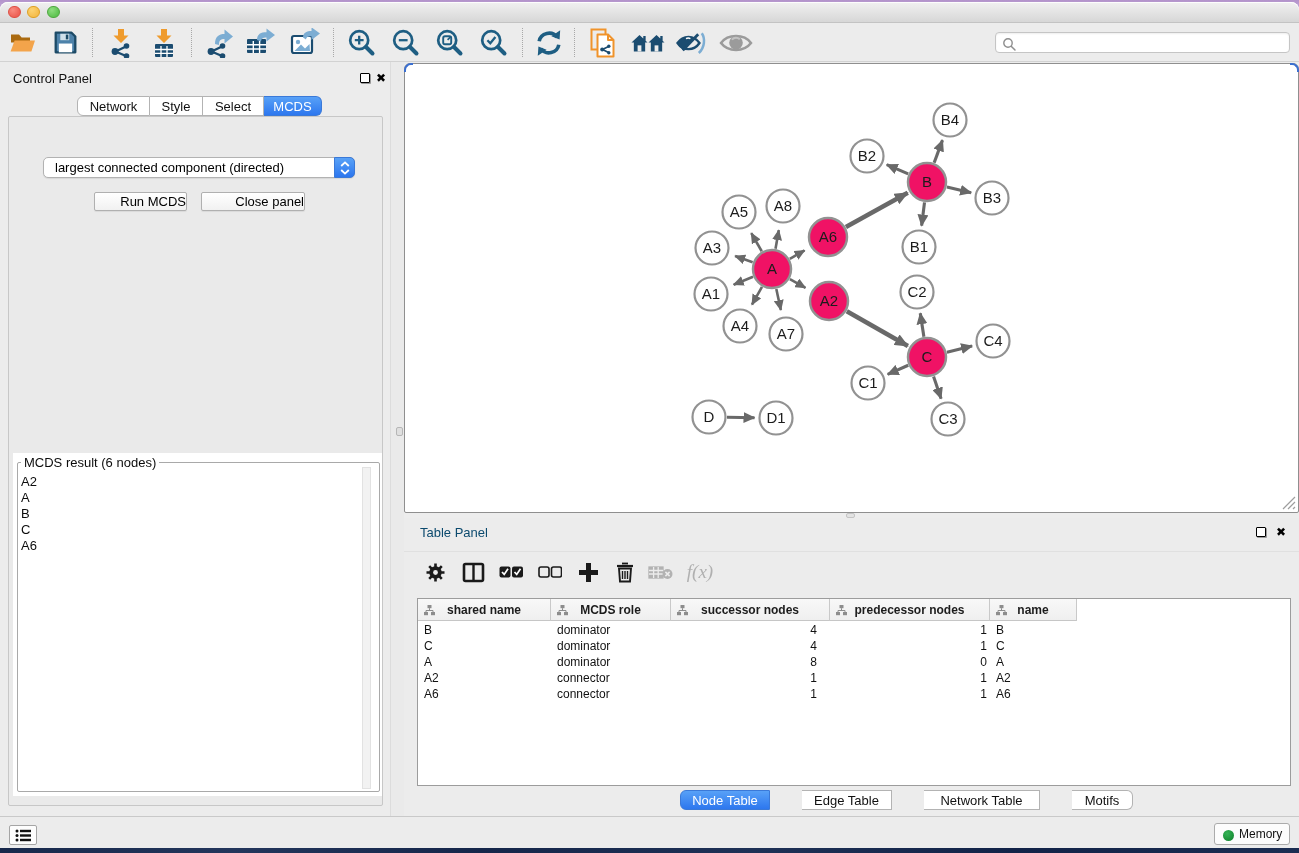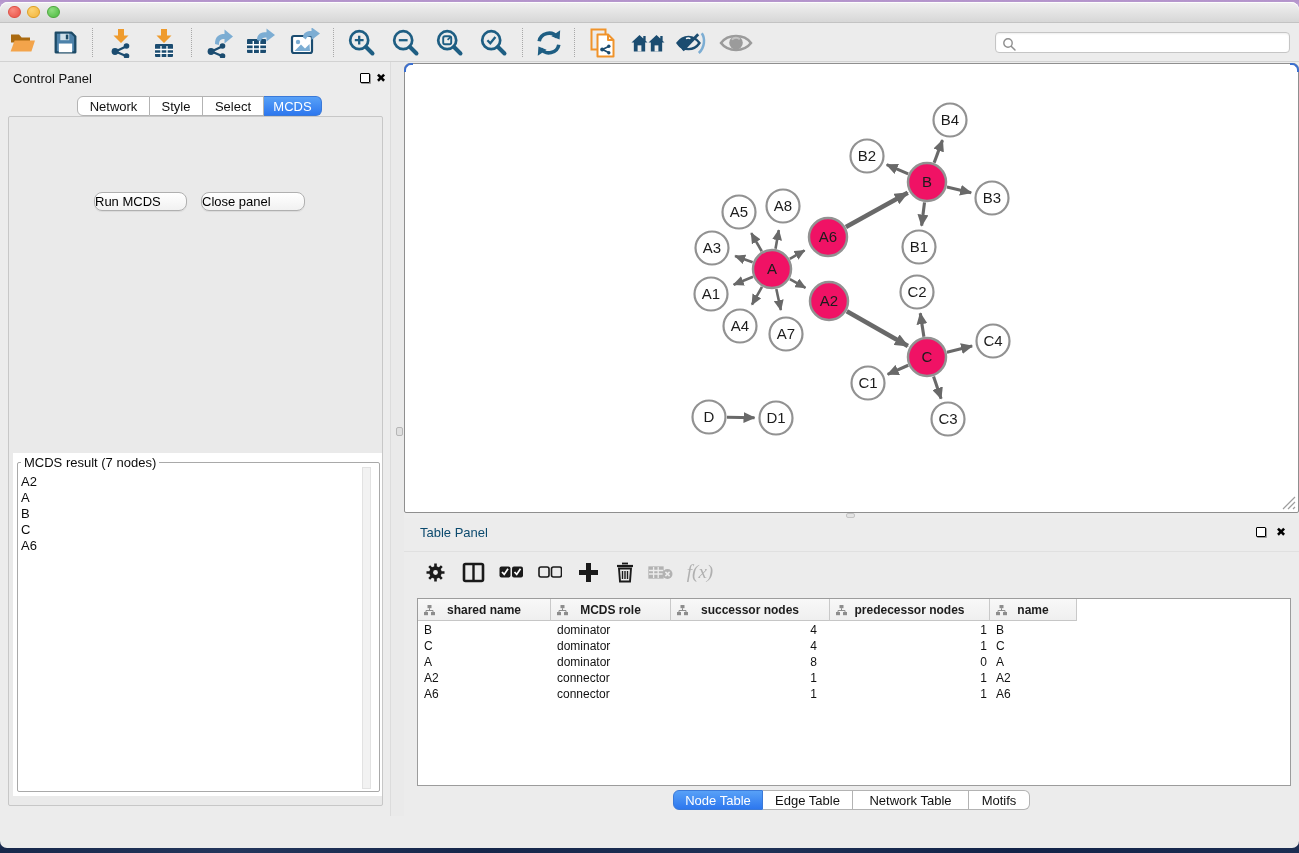--- a/index.html
+++ b/index.html
@@ -50,37 +50,37 @@
   #tp-close { left:872px; top:9px; }
 
   
   .segtabs { display:flex; height:20px; }
   .seg { height:20px; background:#fff; border:1px solid #b3b3b3; border-left:none;
     font-size:13px; color:#111; display:flex; align-items:center; justify-content:center; }
   .seg.first { border-left:1px solid #b3b3b3; border-radius:6px 0 0 6px; }
   .seg.last { border-radius:0 6px 6px 0; }
   .seg.sel { background:linear-gradient(#58a1f7,#2d77ee); color:#fff; border-color:#3a79d8; }
   #cp-tabs { left:77px; top:34px; z-index:3;border-radius:9px; }
-  #tbl-tabs { left:269px; top:272px; z-index:3; }
+  #tbl-tabs { left:276px; top:272px; z-index:3;gap:32px; }
 
   #cp-content { left:8px; top:54px; width:375px; height:690px; border:1px solid #c7c7c7;
     background:#eaeaea; border-radius:2px; }
   #opt-label { left:9px; top:74px; width:373px; text-align:center; font-size:13px; color:#0a0a0a; }
   #mcds-select { left:43px; top:95px; width:312px; height:21px; background:#fff;
     border:1px solid #b2b2b2; border-radius:5px; box-shadow:0 1px 1px rgba(0,0,0,.08); }
   #mcds-select-label { position:absolute; left:11px; top:0; height:19px; line-height:19px;
     font-size:13px; color:#000; white-space:nowrap; }
   #mcds-select-step { position:absolute; right:-1px; top:-1px; width:21px; height:21px;
     background:linear-gradient(#59a2f7,#2c76ee); border:1px solid #3a79d8; border-radius:0 5px 5px 0; }
   .chev { position:absolute; left:4.5px; width:10px; height:6px; }
   .chev svg { display:block; }
   .chev.up { top:2.5px; }
   .chev.down { bottom:2.5px; }
   .push-btn { height:19px; background:linear-gradient(#ffffff,#f1f1f1); border:1px solid #b0b0b0;
-    border-radius:8px; font-size:13px; color:#000; text-align:left; box-shadow:0 1px 1px rgba(0,0,0,.07); }
+    border-radius:2px; font-size:13px; color:#000; text-align:right; box-shadow:0 1px 1px rgba(0,0,0,.07); }
   #run-btn { left:94px; top:130px; width:93px; }
   #closepanel-btn { left:201px; top:130px; width:104px; }
   .push-btn span { display:block; line-height:17.5px; }
 
   #result-white { left:13px; top:391px; width:369px; height:343px; background:#fff; }
   #result-group { left:4px; top:9px; width:363px; height:330px; border:1px solid #a9a9a9; border-radius:2px; }
   #result-legend { position:absolute; left:3px; top:-8px; background:#fff; padding:0 3px;
     font-size:13px; color:#0c0c0c; white-space:nowrap; }
   #result-list { position:absolute; left:3px; top:11px; font-size:13px; color:#0c0c0c; line-height:16px; }
   #result-scroll { position:absolute; right:8px; top:4px; width:9px; height:322px;
@@ -313,31 +313,46 @@
 
     <div class="abs segtabs" id="cp-tabs">
       <div class="seg first" style="width:73px;">Network</div>
       <div class="seg" style="width:53px;">Style</div>
       <div class="seg" style="width:61px;">Select</div>
       <div class="seg last sel" style="width:58px;">MCDS</div>
     </div>
 
     <div class="abs" id="cp-content"></div>
 
+    <div class="abs" id="mcds-select">
+      <div id="mcds-select-label">largest connected component (directed)</div>
+      <div id="mcds-select-step">
+        <div class="chev up">
+            <svg width="10" height="6" viewBox="0 0 10 6">
+              <path d="M1.2 5 L5 1.4 L8.8 5" fill="none" stroke="#fff" stroke-width="1.8"></path>
+            </svg>
+          </div>
+        <div class="chev down">
+            <svg width="10" height="6" viewBox="0 0 10 6">
+              <path d="M1.2 1 L5 4.6 L8.8 1" fill="none" stroke="#fff" stroke-width="1.8"></path>
+            </svg>
+          </div>
+      </div>
+    </div>
 
     <div class="abs push-btn" id="run-btn">
       <span>Run MCDS</span>
     </div>
     <div class="abs push-btn" id="closepanel-btn">
       <span>Close panel</span>
     </div>
 
     <div class="abs" id="result-white">
       <div class="abs" id="result-group">
-        <div id="result-legend">MCDS result (7 nodes)</div>
+        <div id="result-legend">MCDS result (6 nodes)</div>
         <div id="result-list">
           <div>A2</div>
           <div>A</div>
           <div>B</div>
           <div>C</div>
           <div>A6</div>
         </div>
         <div id="result-scroll"></div>
       </div>
     </div>
@@ -598,13 +613,31 @@
     </div>
 
     <div class="abs segtabs" id="tbl-tabs">
       <div class="seg first sel" style="width:90px;">Node Table</div>
       <div class="seg" style="width:90px;">Edge Table</div>
       <div class="seg" style="width:116px;">Network Table</div>
       <div class="seg last" style="width:61px;">Motifs</div>
     </div>
   </div>
 
+  <div class="abs" id="status-bar">
+    <div class="abs" id="list-btn">
+      <svg width="17" height="15" viewBox="0 0 17 15">
+        <g fill="#111">
+          <circle cx="2" cy="3" r="1.5"></circle>
+            <circle cx="2" cy="7.5" r="1.5"></circle>
+            <circle cx="2" cy="12" r="1.5"></circle>
+          <rect x="5" y="1.8" width="11" height="2.4"></rect>
+            <rect x="5" y="6.3" width="11" height="2.4"></rect>
+            <rect x="5" y="10.8" width="11" height="2.4"></rect>
+        </g>
+      </svg>
+    </div>
+    <div class="abs" id="memory-btn">
+      <div id="memory-dot"></div>
+      <div id="memory-label">Memory</div>
+    </div>
+  </div>
 </div>
 
 </body></html>

